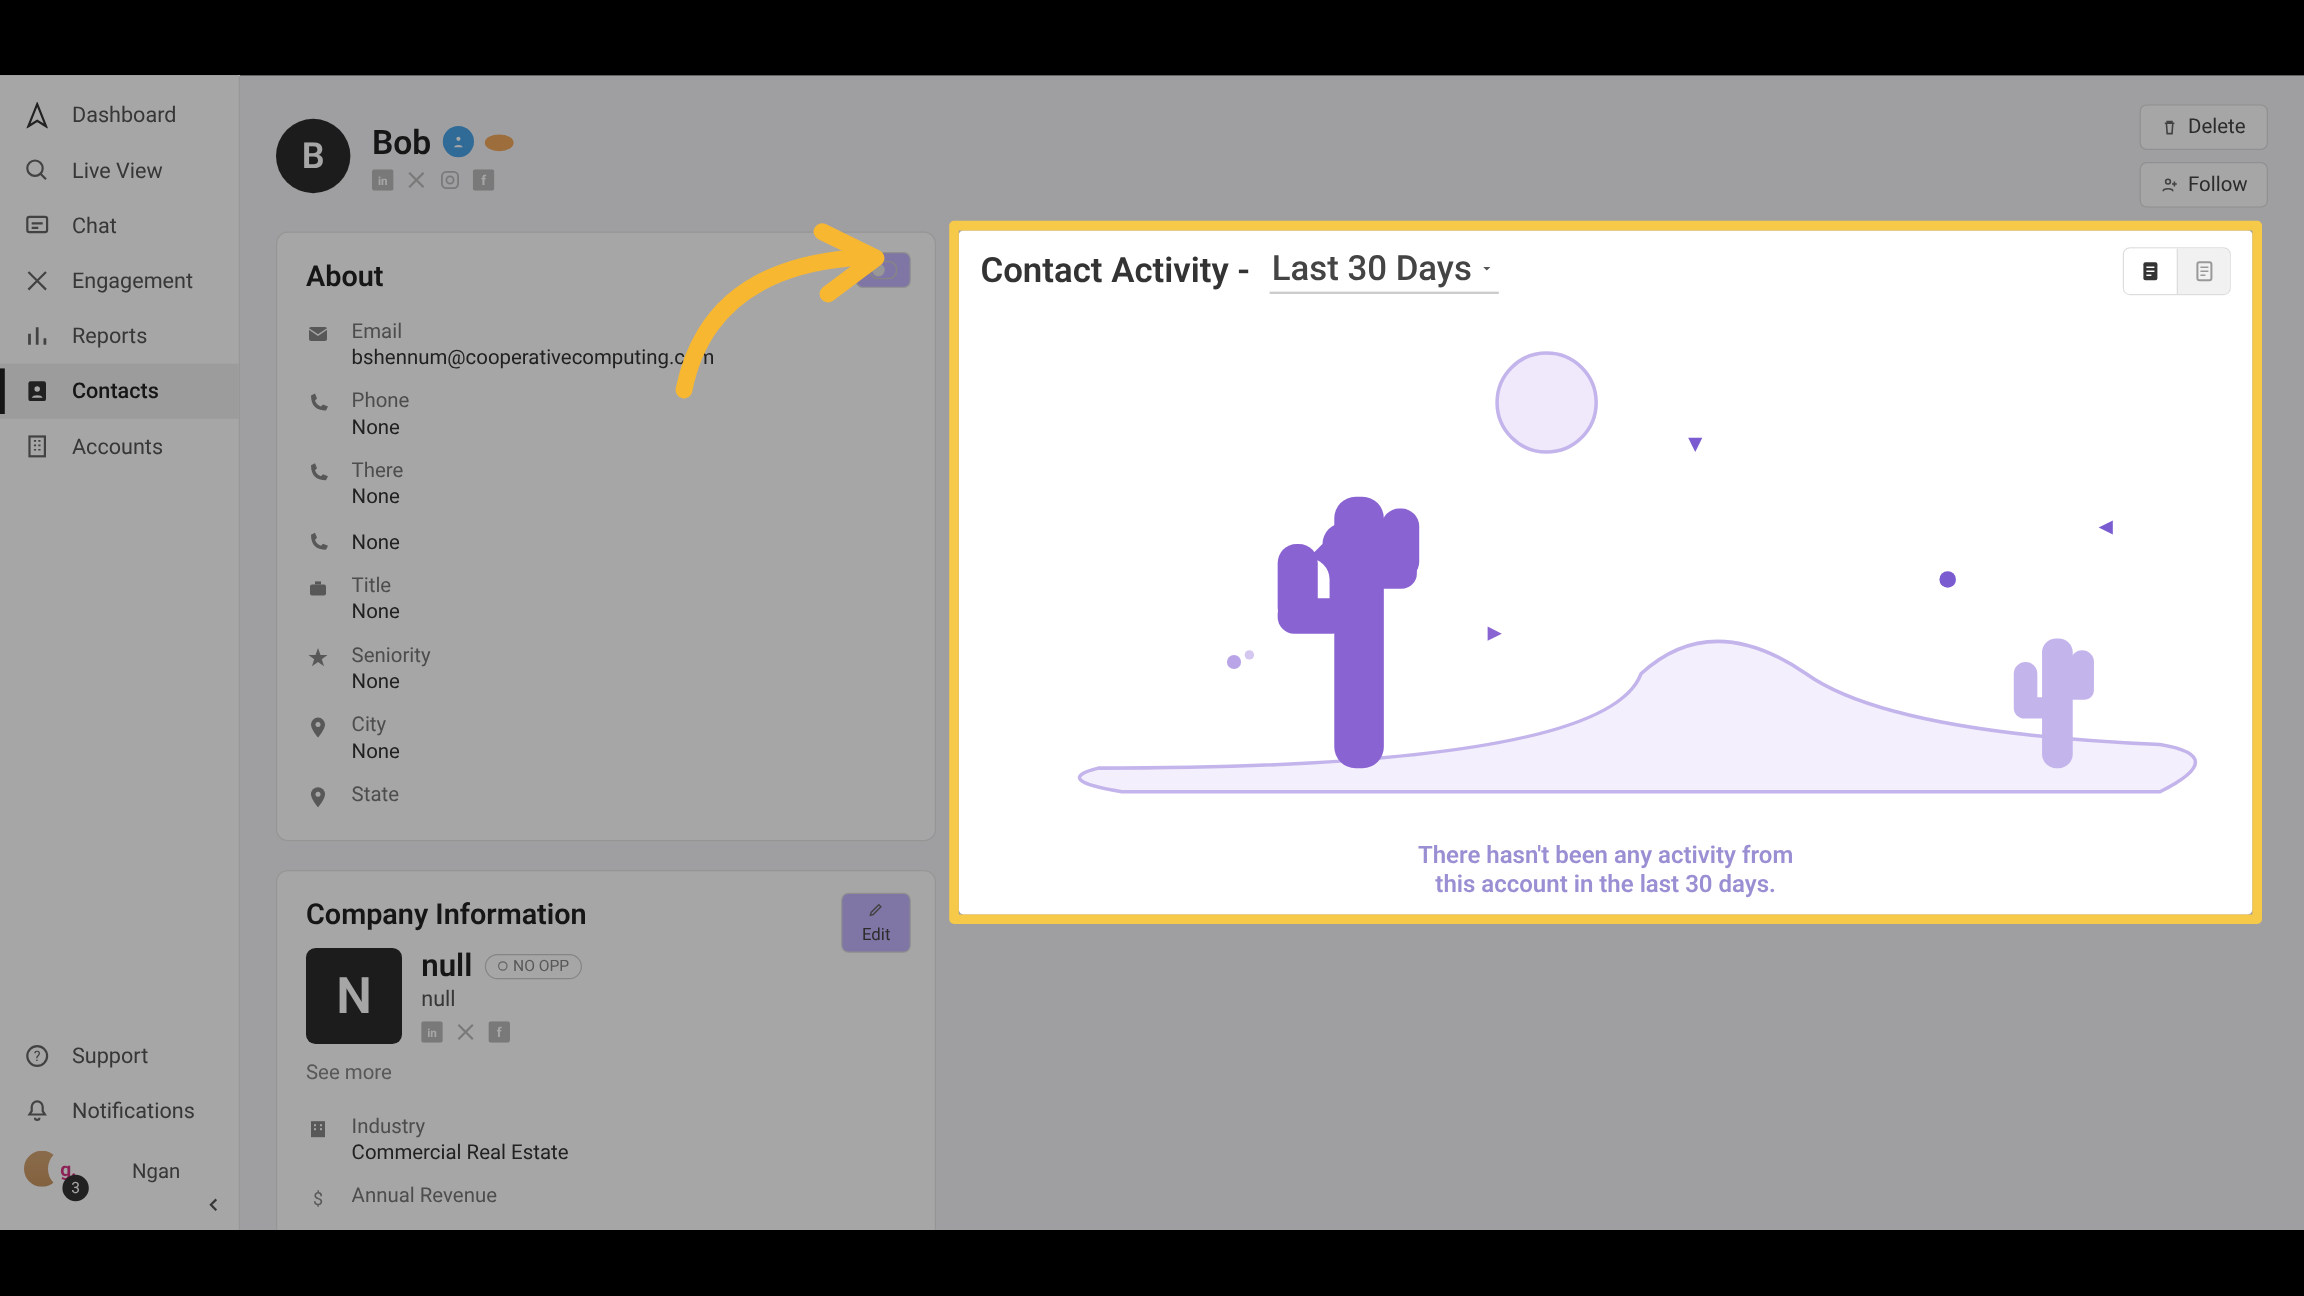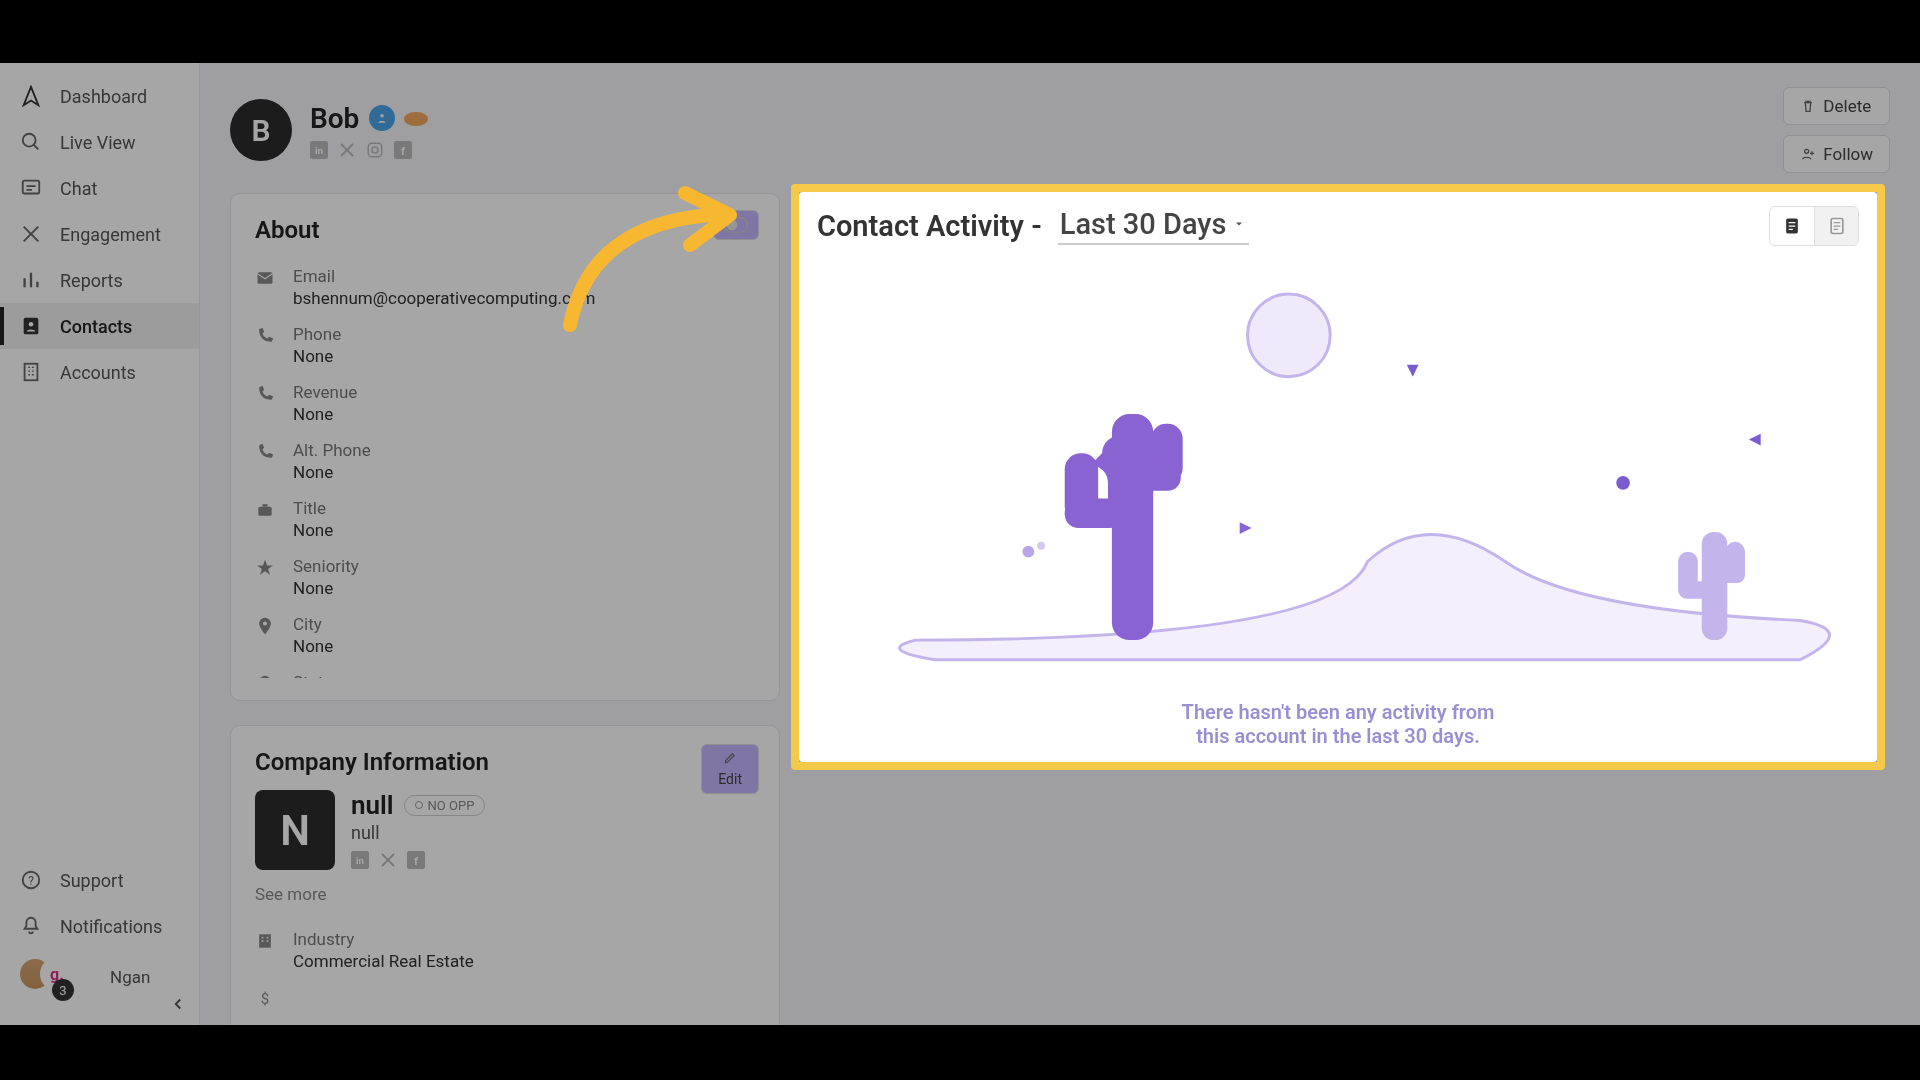--- a/index.html
+++ b/index.html
@@ -274,32 +274,31 @@
                   <div class="field-value">None</div>
                 </div>
             </div>
             <div class="field-row">
               <span class="field-icon">
                   <svg width="20" height="20" viewBox="0 0 24 24">
                     <path d="M5 4c0 10 5 15 15 15l2-4-5-2-2 2c-3-1-5-3-6-6l2-2-2-5z" fill="#888"></path>
                   </svg>
                 </span>
               <div class="field-body">
-                  <div class="field-label">Revenue</div>
+                  <div class="field-label">There</div>
                   <div class="field-value">None</div>
                 </div>
             </div>
             <div class="field-row">
               <span class="field-icon">
                   <svg width="20" height="20" viewBox="0 0 24 24">
                     <path d="M5 4c0 10 5 15 15 15l2-4-5-2-2 2c-3-1-5-3-6-6l2-2-2-5z" fill="#888"></path>
                   </svg>
                 </span>
               <div class="field-body">
-                  <div class="field-label">Alt. Phone</div>
                   <div class="field-value">None</div>
                 </div>
             </div>
             <div class="field-row">
               <span class="field-icon">
                   <svg width="20" height="20" viewBox="0 0 24 24">
                     <rect x="4" y="8" width="16" height="11" rx="2" fill="#888"></rect>
                     <rect x="9" y="5" width="6" height="3" fill="#888"></rect>
                   </svg>
                 </span>
@@ -400,20 +399,23 @@
                 <div class="field-label">Industry</div>
                 <div class="field-value">Commercial Real Estate</div>
               </div>
           </div>
           <div class="field-row">
             <span class="field-icon">
                 <svg width="20" height="20" viewBox="0 0 24 24">
                   <text x="12" y="18" text-anchor="middle" font-size="18" fill="#888">$</text>
                 </svg>
               </span>
+            <div class="field-body">
+                <div class="field-label">Annual Revenue</div>
+              </div>
           </div>
         </div>
       </div>
     </div>
   </div>
 
   <div class="dim-overlay"></div>
 </div>
 
 <div class="arrow-annotation">

